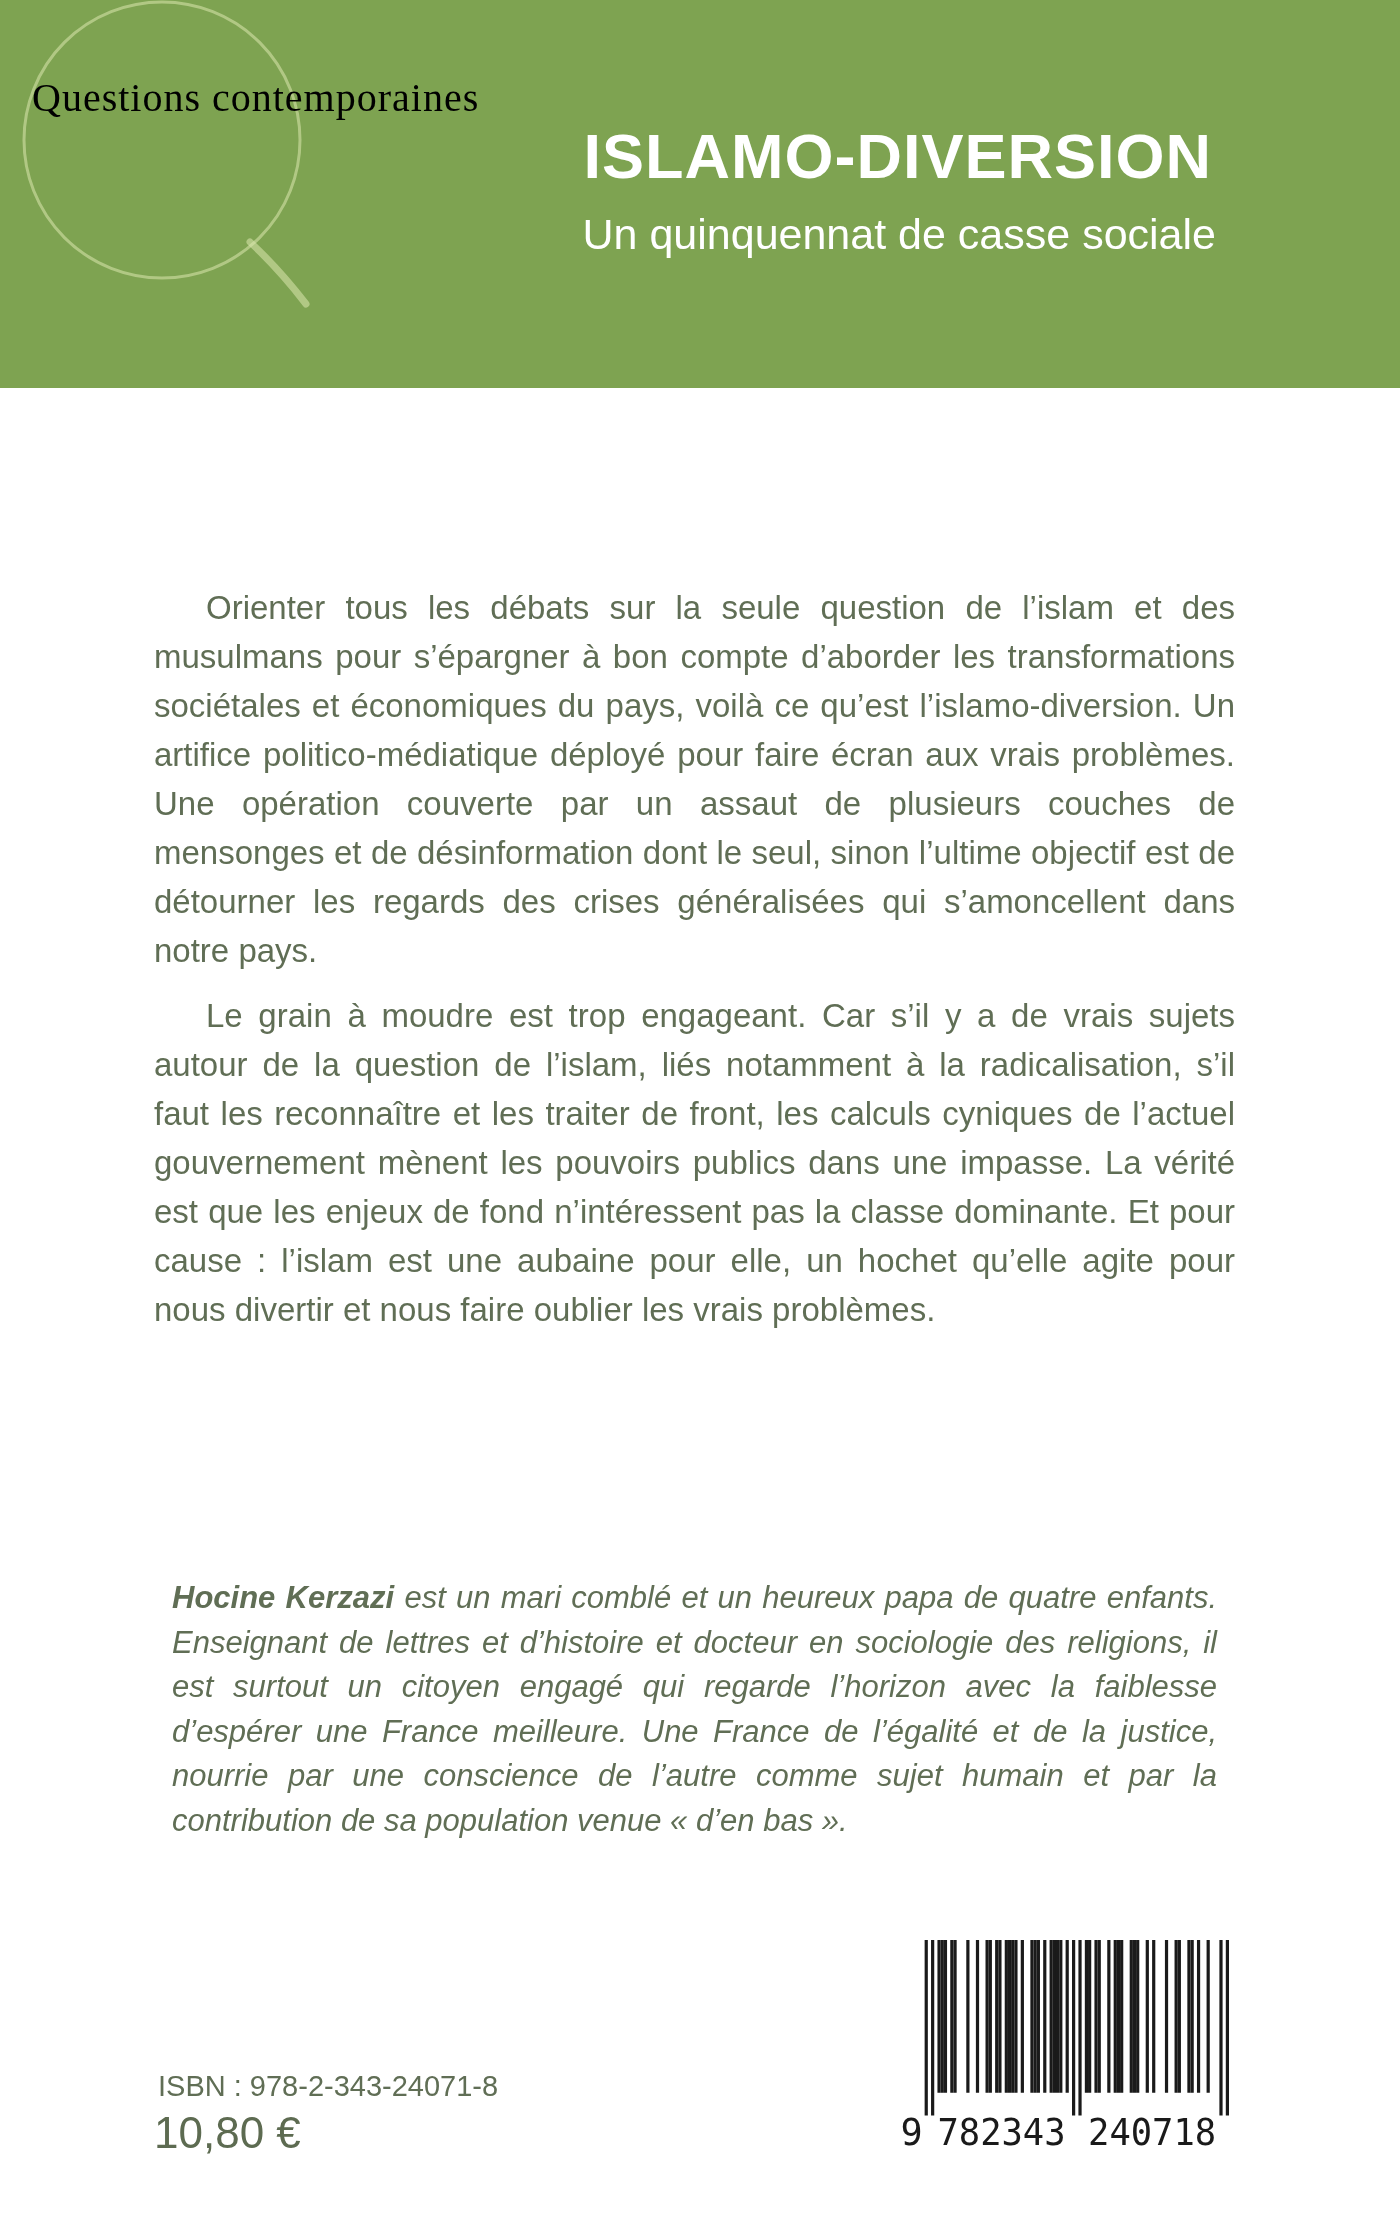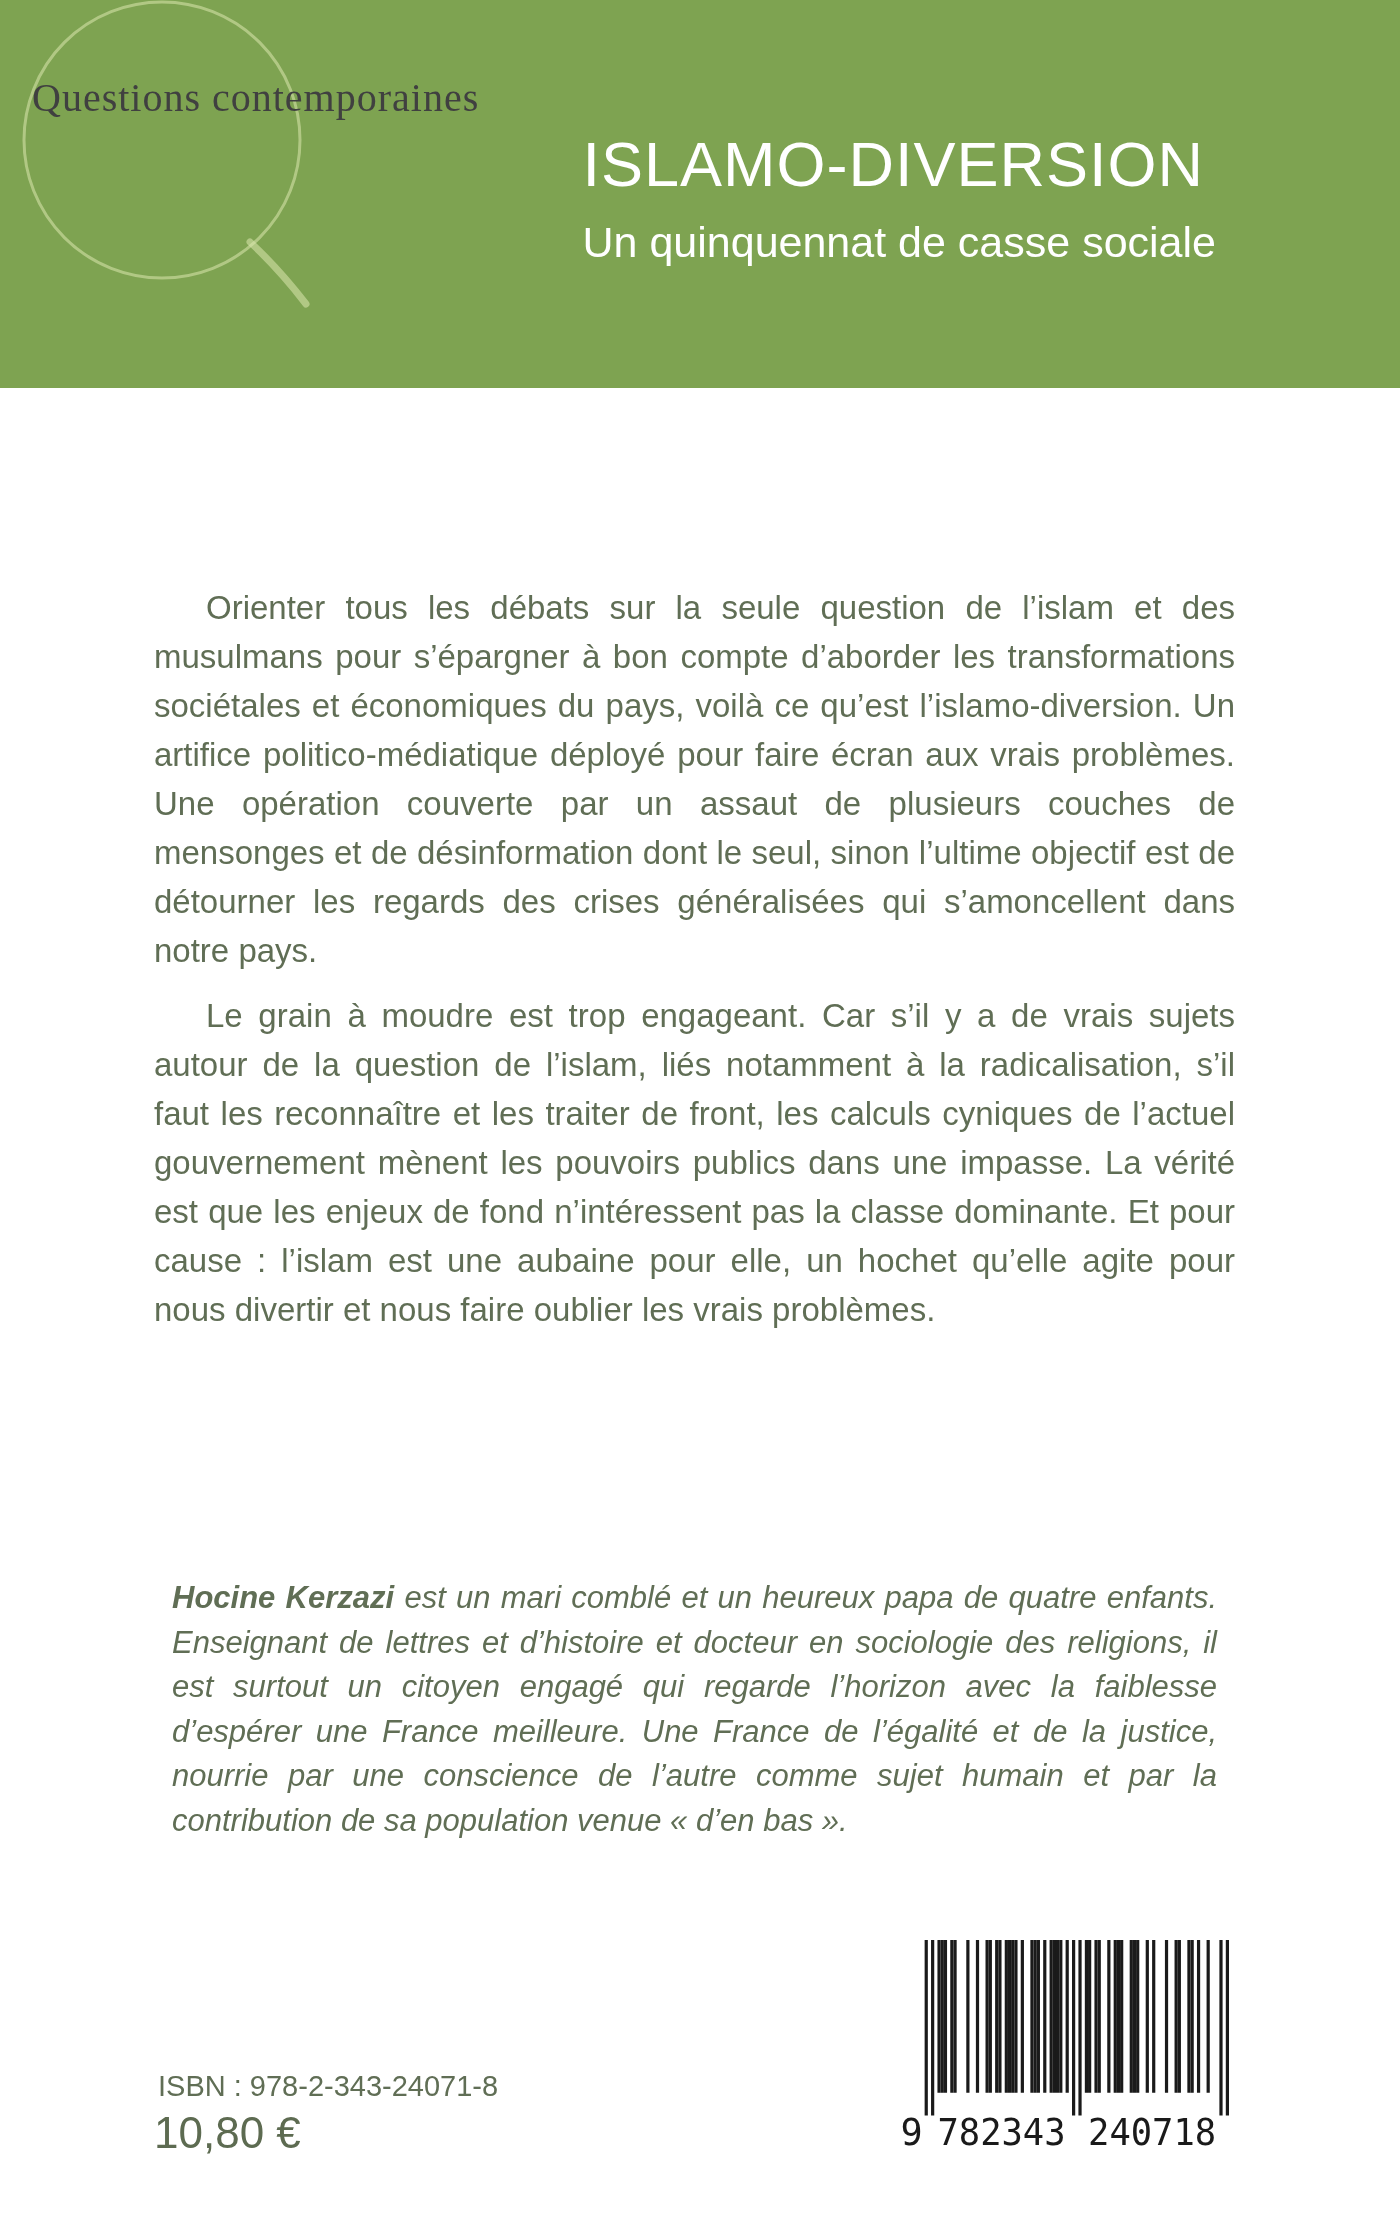--- a/index.html
+++ b/index.html
@@ -17,31 +17,31 @@
     position:absolute;top:0;left:0;right:0;height:388px;
     background:#7ea351;
   }
   .q-logo{
     position:absolute;left:2px;top:-10px;
   }
   .collection{
     position:absolute;left:32px;top:74px;
     font-family:"Liberation Serif",serif;
     font-size:40px;
-    color:#404040;
+    color:#000000;
     letter-spacing:1px;
     white-space:nowrap;
   }
   .titles{
     position:absolute;right:184px;top:118px;
     text-align:right;color:#ffffff;
   }
   .title{
-    margin:12px;
-    font-size:63px;font-weight:400;letter-spacing:1px;
+    margin:4px;
+    font-size:63px;font-weight:700;letter-spacing:1px;
     line-height:1.1;
   }
   .subtitle{
     margin:20px 0 0 16px;
     font-size:43px;font-weight:400;
     line-height:1.1;
   }
 
   
   .synopsis{

